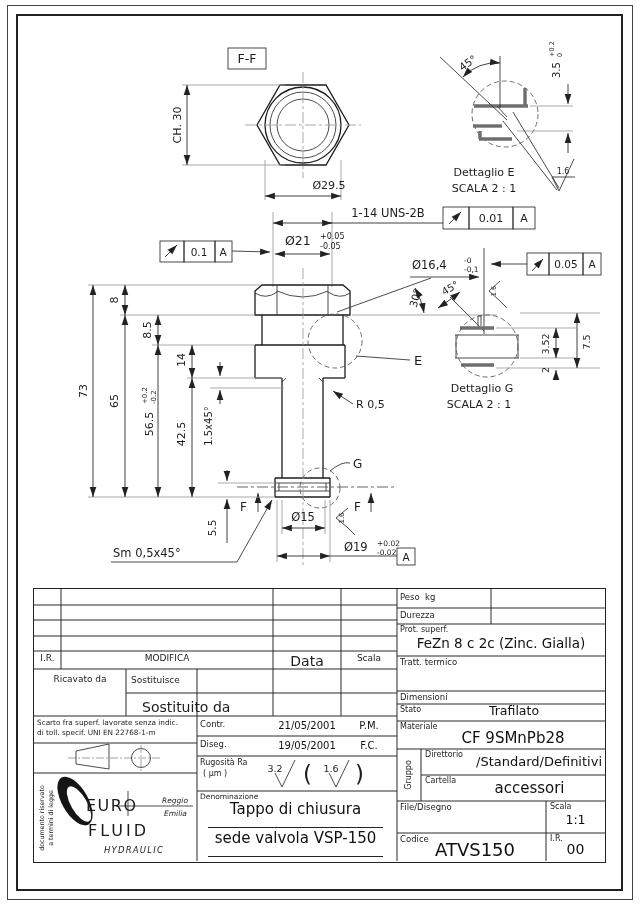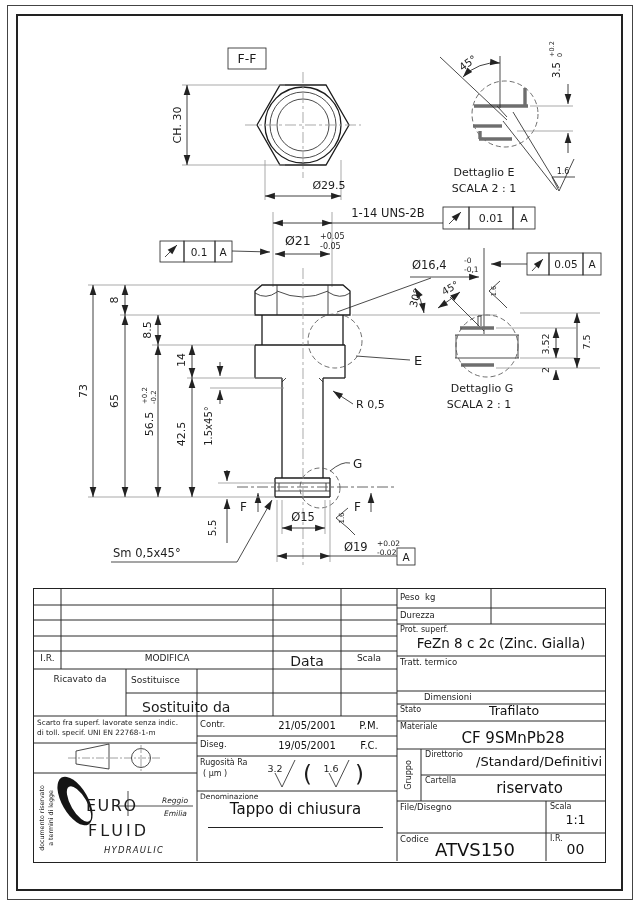--- a/index.html
+++ b/index.html
@@ -322,38 +322,39 @@
     <text x="16" y="15" font-size="9.5" text-anchor="middle">3.2</text>
     <path d="M16,16 L23,30 L36,3" class="tn"></path>
     <text x="44" y="25" font-size="23">(</text>
     <text x="72" y="15" font-size="9.5" text-anchor="middle">1.6</text>
     <path d="M70,16 L77,30 L90,3" class="tn"></path>
     <text x="96" y="25" font-size="23">)</text>
   </svg>
 
   <div class="lb" style="left:166px;top:204px;font-size:7.5px;">Denominazione</div>
   <div class="val uline" style="left:174px;top:212px;width:175px;height:27px;font-size:15px;">Tappo di chiusura</div>
+  <div class="val uline" style="left:174px;top:241px;width:175px;height:27px;font-size:15px;">sede valvola VSP-150</div>
 
   <div class="lb" style="left:366px;top:4px;white-space:pre;">Peso  kg</div>
   <div class="lb" style="left:366px;top:22px;">Durezza</div>
   <div class="lb" style="left:366px;top:37px;font-size:8px;">Prot. superf.</div>
   <div class="val" style="left:363px;top:47px;width:208px;font-size:13.5px;">FeZn 8 c 2c (Zinc. Gialla)</div>
   <div class="lb" style="left:366px;top:69px;">Tratt. termico</div>
-  <div class="lb" style="left:366px;top:104px;margin-left:24px;">Dimensioni</div>
+  <div class="lb" style="left:366px;top:104px;">Dimensioni</div>
   <div class="lb" style="left:366px;top:117px;font-size:8px;">Stato</div>
   <div class="val" style="left:400px;top:115px;width:160px;font-size:12.5px;">Trafilato</div>
   <div class="lb" style="left:366px;top:134px;font-size:8px;">Materiale</div>
   <div class="val" style="left:387px;top:141px;width:184px;font-size:15px;">CF 9SMnPb28</div>
   <div class="rotbox">
       <span>Gruppo</span>
     </div>
   <div class="lb" style="left:391px;top:162px;font-size:8px;">Direttorio</div>
   <div class="val" style="left:420px;top:166px;width:148px;text-align:right;font-size:13px;">/Standard/Definitivi</div>
   <div class="lb" style="left:391px;top:188px;font-size:8px;">Cartella</div>
-  <div class="val" style="left:420px;top:191px;width:151px;font-size:15px;">riservato</div>
+  <div class="val" style="left:420px;top:191px;width:151px;font-size:15px;">accessori</div>
   <div class="lb" style="left:366px;top:214px;">File/Disegno</div>
   <div class="lb" style="left:516px;top:214px;font-size:8px;">Scala</div>
   <div class="val" style="left:512px;top:224px;width:59px;font-size:12.5px;">1:1</div>
   <div class="lb" style="left:366px;top:246px;">Codice</div>
   <div class="val" style="left:363px;top:251px;width:156px;font-size:18px;">ATVS150</div>
   <div class="lb" style="left:516px;top:246px;font-size:8px;">I.R.</div>
   <div class="val" style="left:512px;top:252px;width:59px;font-size:14px;">00</div>
 
   <svg style="position:absolute;left:0;top:154px;" width="163" height="30" viewBox="0 0 163 30">
     <line x1="34" y1="15" x2="128" y2="15" stroke="#888" stroke-width="0.8" stroke-dasharray="8 2 2 2"></line>

